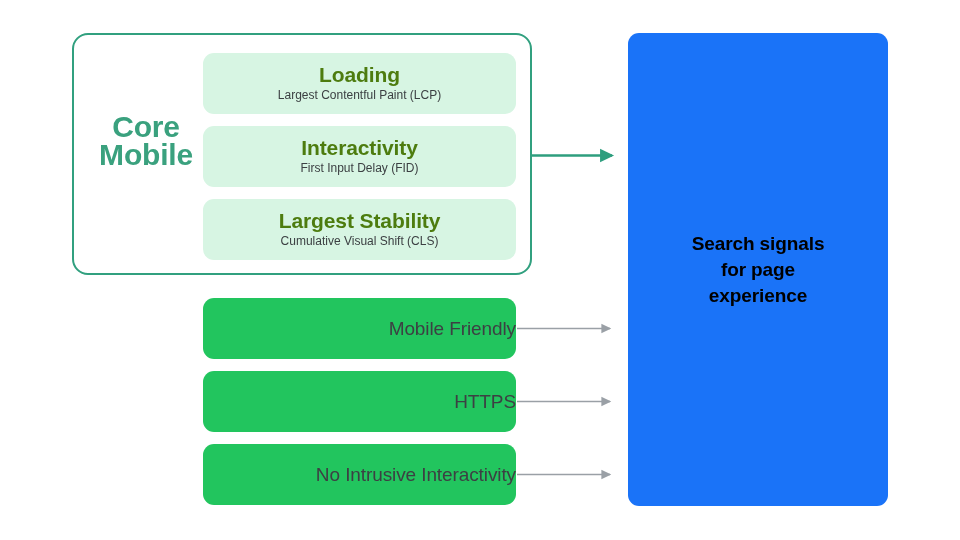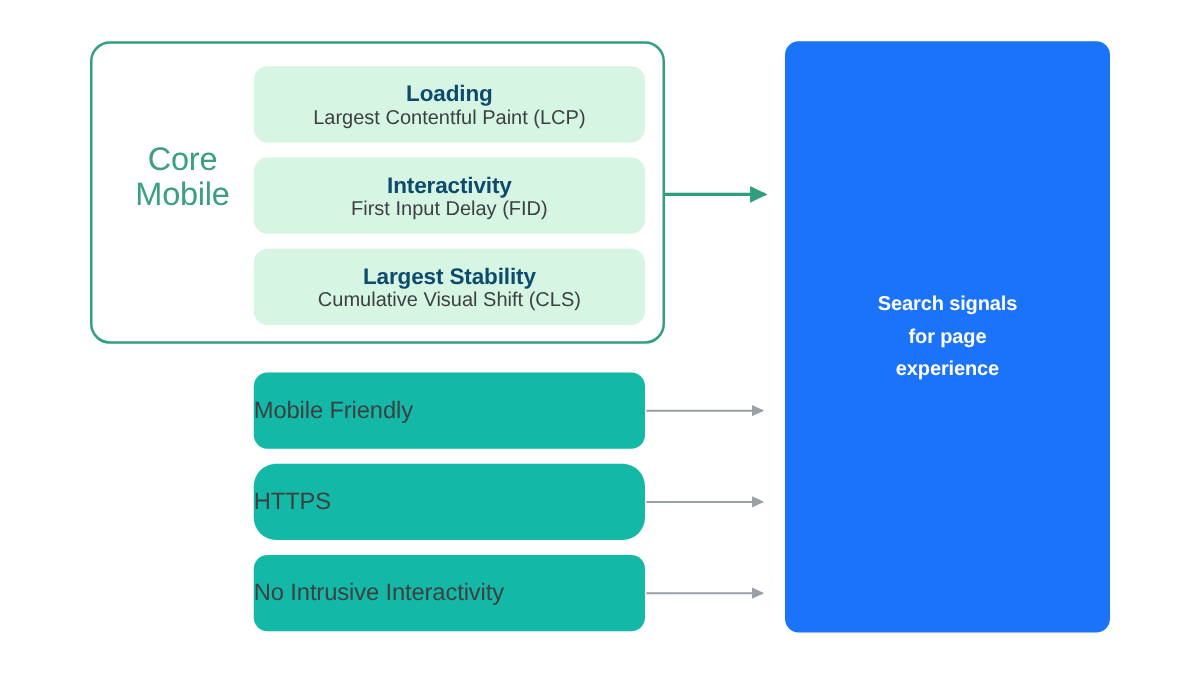--- a/index.html
+++ b/index.html
@@ -34,22 +34,22 @@
   }
 
   
   .cwv-label {
     position: absolute;
     left: 98px;
     top: 113px;
     width: 96px;
     text-align: center;
     color: #3aa17e;
-    font-size: 26px;
-    font-weight: normal;
+    font-size: 30px;
+    font-weight: bold;
     line-height: 28px;
     letter-spacing: -0.2px;
   }
   .cwv-label span { display: block; }
 
   
   .metric-box {
     position: absolute;
     left: 203px;
     width: 313px;
@@ -59,49 +59,49 @@
     box-sizing: border-box;
     display: flex;
     flex-direction: column;
     align-items: center;
     justify-content: center;
   }
   .metric-box.b1 { top: 53px; }
   .metric-box.b2 { top: 126px; }
   .metric-box.b3 { top: 199px; }
   .metric-title {
-    color: #0c4a6e;
-    font-size: 18px;
+    color: #4d7c0f;
+    font-size: 21px;
     font-weight: bold;
     line-height: 22px;
     letter-spacing: -0.1px;
   }
   .metric-sub {
     color: #3c4043;
-    font-size: 16px;
+    font-size: 12px;
     font-weight: normal;
     line-height: 16px;
     margin-top: 1px;
   }
 
   
   .signal-box {
     position: absolute;
     left: 203px;
     width: 313px;
     height: 61px;
-    background: #14b8a6;
+    background: #22c55e;
     border-radius: 11px;
     box-sizing: border-box;
     display: flex;
     align-items: center;
-    justify-content: flex-start;
+    justify-content: flex-end;
   }
   .signal-box.g1 { top: 298px; }
-  .signal-box.g2 { top: 371px; border-radius: 18px; }
+  .signal-box.g2 { top: 371px; }
   .signal-box.g3 { top: 444px; }
   .signal-label {
     color: #3c4043;
     font-size: 19px;
     font-weight: normal;
     line-height: 24px;
     letter-spacing: -0.1px;
   }
 
   
@@ -111,22 +111,22 @@
     top: 33px;
     width: 260px;
     height: 473px;
     background: #1a73f8;
     border-radius: 11px;
     display: flex;
     align-items: center;
     justify-content: center;
   }
   .blue-panel-text {
-    color: #ffffff;
-    font-size: 16px;
+    color: #000000;
+    font-size: 19px;
     font-weight: bold;
     line-height: 26px;
     text-align: center;
     letter-spacing: -0.1px;
     white-space: pre-line;
   }
 
   
   .arrow-svg {
     position: absolute;

